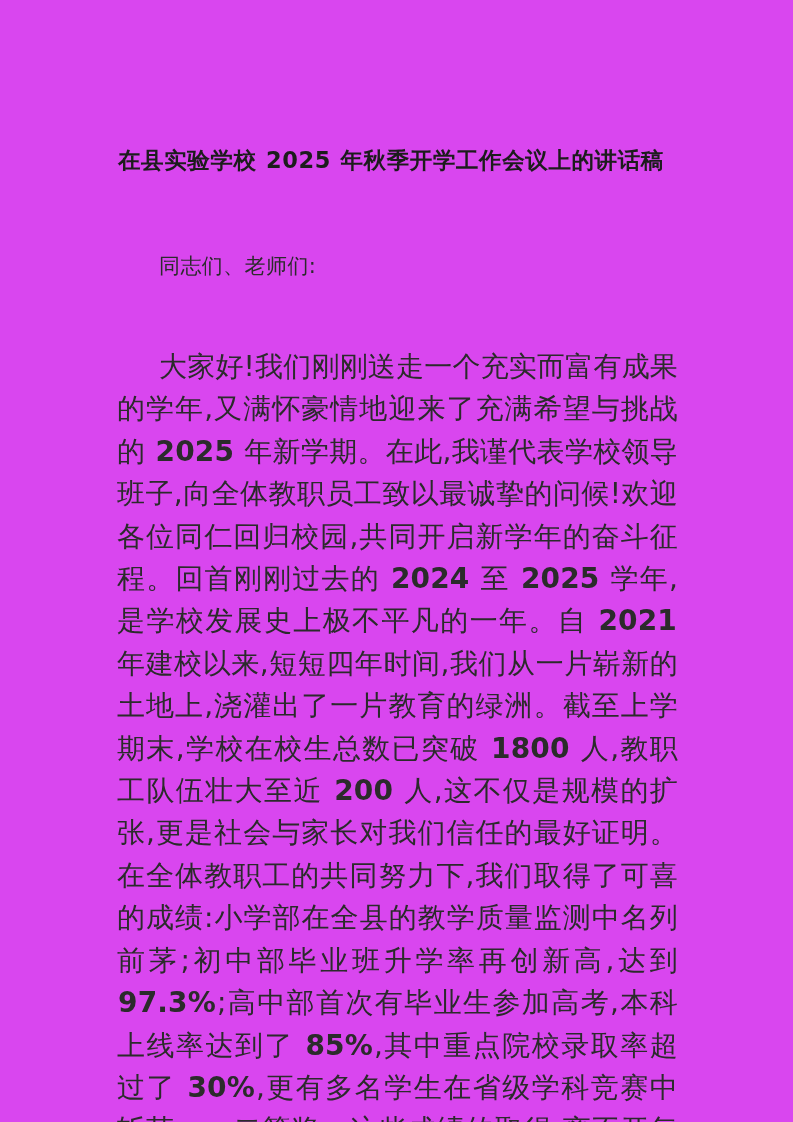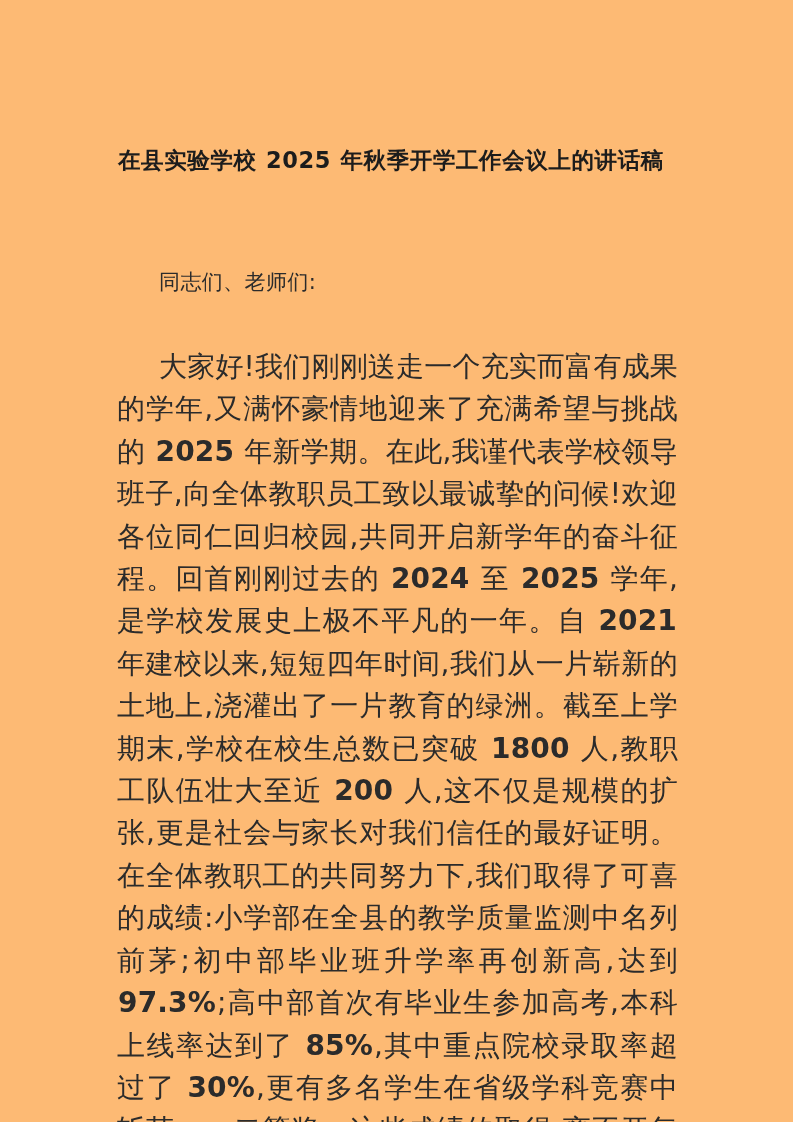--- a/index.html
+++ b/index.html
@@ -4,41 +4,41 @@
 <style>
   html, body {
     margin: 0;
     padding: 0;
     background: #ffffff;
   }
   .page {
     position: relative;
     width: 793px;
     height: 1122px;
-    background: #fdba74;
+    background: #d946ef;
     overflow: hidden;
     font-family: "DejaVu Sans", "Liberation Sans", sans-serif;
     -webkit-font-smoothing: antialiased;
   }
   .doc-title {
     position: absolute;
     left: 118px;
     top: 128px;
     width: 560px;
     font-size: 22.5px;
     font-weight: bold;
     color: #1c1c1c;
     letter-spacing: 0.6px;
     line-height: 34px;
     white-space: nowrap;
   }
   .salutation {
     position: absolute;
     left: 117px;
-    top: 244px;
+    top: 228px;
     width: 562px;
     font-size: 21px;
     color: #2b2b2b;
     line-height: 34px;
     text-indent: 42px;
     letter-spacing: 0.4px;
   }
   .body-block {
     position: absolute;
     left: 117px;

